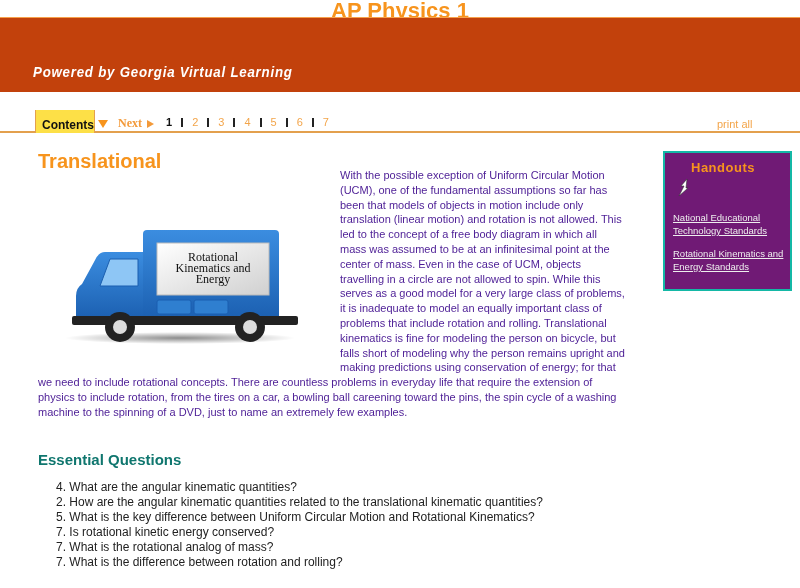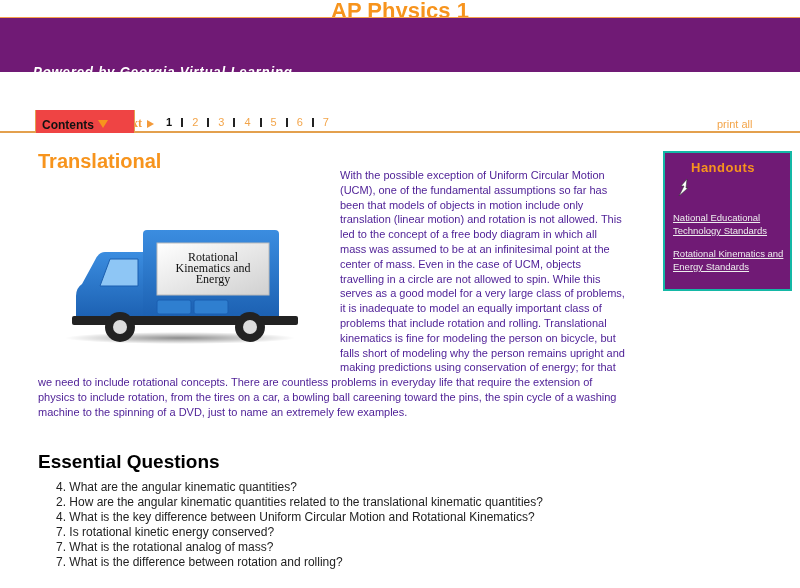--- a/index.html
+++ b/index.html
@@ -1,36 +1,36 @@
 <!DOCTYPE html>
 <html><head>
   <meta charset="utf-8">
   <style>
     * { box-sizing: border-box; margin: 0; padding: 0; }
     body { width: 800px; height: 588px; overflow: hidden; background: #fff; font-family: "Liberation Sans", sans-serif; color: #222; position: relative; }
     .top-title { position: absolute; top: -3px; left: 0; width: 800px; text-align: center; font-size: 22px; font-weight: bold; color: #f7941d; height: 20px; overflow: hidden; line-height: 28px; z-index: 2; }
-    .banner { position: absolute; top: 17px; left: 0; width: 800px; height: 55px; background: #701a75; border-top: 1px solid #f7a04a; }
+    .banner { position: absolute; top: 17px; left: 0; width: 800px; height: 75px; background: #c2410c; border-top: 1px solid #f7a04a; }
     .powered { position: absolute; left: 33px; top: 46px; color: #fff; font-size: 14px; font-weight: bold; font-style: italic; letter-spacing: 0.8px; transform: scaleX(0.95); transform-origin: left; }
     .navbar { position: absolute; top: 110px; left: 0; width: 800px; height: 24px; }
     .nav-line { position: absolute; top: 21px; left: 0; width: 800px; height: 2px; background: #e3a04e; }
-    .nav-tab-contents { position: absolute; left: 35px; top: 0; width: 100px; height: 23px; border-left: 1px solid #e3a04e; border-right: 1px solid #e3a04e; background: #ef4444; z-index: 1; }
+    .nav-tab-contents { position: absolute; left: 35px; top: 0; width: 60px; height: 23px; border-left: 1px solid #e3a04e; border-right: 1px solid #e3a04e; background: #fde047; z-index: 1; }
     .contents-label { position: absolute; left: 6px; top: 8px; font-size: 12px; font-weight: bold; color: #111; }
     .contents-arrow { position: absolute; left: 62px; top: 10px; width: 0; height: 0; border-left: 5px solid transparent; border-right: 5px solid transparent; border-top: 8px solid #f7941d; cursor: pointer; }
     .next-link { position: absolute; left: 118px; top: 6px; font-size: 12px; font-weight: bold; color: #f39a3a; cursor: pointer; font-family: Liberation Serif, serif; }
     .next-arrow { position: absolute; left: 147px; top: 10px; width: 0; height: 0; border-top: 4px solid transparent; border-bottom: 4px solid transparent; border-left: 7px solid #f39a3a; }
     .pages { position: absolute; left: 166px; top: 6px; font-size: 11px; display: flex; align-items: center; }
     .page { color: #f3a54a; cursor: pointer; }
     .page.current { color: #111; font-weight: bold; }
     .sep { display: inline-block; width: 2px; height: 9px; background: #222; margin: 0 9px 0 9px; }
     .print-all { position: absolute; left: 717px; top: 8px; font-size: 11px; color: #f3a54a; cursor: pointer; }
     h1.intro { position: absolute; left: 38px; top: 150px; font-size: 20px; font-weight: bold; color: #f7941d; }
     .truck { position: absolute; left: 60px; top: 222px; width: 240px; height: 130px; }
     .intro-text { position: absolute; left: 38px; top: 168px; width: 587px; font-size: 11px; line-height: 14.8px; color: #4c1d95; }
     .intro-text .float-spacer { float: left; width: 302px; height: 206px; }
-    h2.eq { position: absolute; left: 38px; top: 451px; font-size: 19px; font-weight: bold; color: #000000; }
+    h2.eq { position: absolute; left: 38px; top: 451px; font-size: 15px; font-weight: bold; color: #0f766e; }
     ol.questions { position: absolute; left: 52px; top: 480px; font-size: 12px; line-height: 15px; color: #222; list-style: none; }
     ol.questions li { padding-left: 4px; }
     .handouts { position: absolute; left: 663px; top: 151px; width: 129px; height: 140px; background: #701a75; border: 2px solid #14b8a6; }
     .handouts-title { position: absolute; left: 26px; top: 7px; font-size: 13px; font-weight: bold; color: #f7941d; letter-spacing: 0.5px; }
     .cursor-icon { position: absolute; left: 10px; top: 25px; }
     .handout-link { position: absolute; left: 8px; font-size: 9.5px; line-height: 13px; color: #eee; text-decoration: underline; cursor: pointer; width: 118px; }
   </style>
 </head>
 <body>
 
@@ -101,21 +101,21 @@
   <circle cx="60" cy="105" r="15" fill="#222"></circle>
   <circle cx="60" cy="105" r="7" fill="#ddd"></circle>
   <circle cx="190" cy="105" r="15" fill="#222"></circle>
   <circle cx="190" cy="105" r="7" fill="#ddd"></circle>
 </svg>
 
 <h2 class="eq">Essential Questions</h2>
 <ol class="questions">
   <li>4. What are the angular kinematic quantities?</li>
   <li>2. How are the angular kinematic quantities related to the translational kinematic quantities?</li>
-  <li>4. What is the key difference between Uniform Circular Motion and Rotational Kinematics?</li>
+  <li>5. What is the key difference between Uniform Circular Motion and Rotational Kinematics?</li>
   <li>7. Is rotational kinetic energy conserved?</li>
   <li>7. What is the rotational analog of mass?</li>
   <li>7. What is the difference between rotation and rolling?</li>
 </ol>
 
 <div class="handouts">
   <div class="handouts-title">Handouts</div>
   <svg class="cursor-icon" width="16" height="20" viewBox="0 0 16 20">
     <path d="M4 18 L9 8 L6 8 L12 1 L11 10 L13 10 Z" fill="#fff" stroke="#333" stroke-width="0.6"></path>
   </svg>

